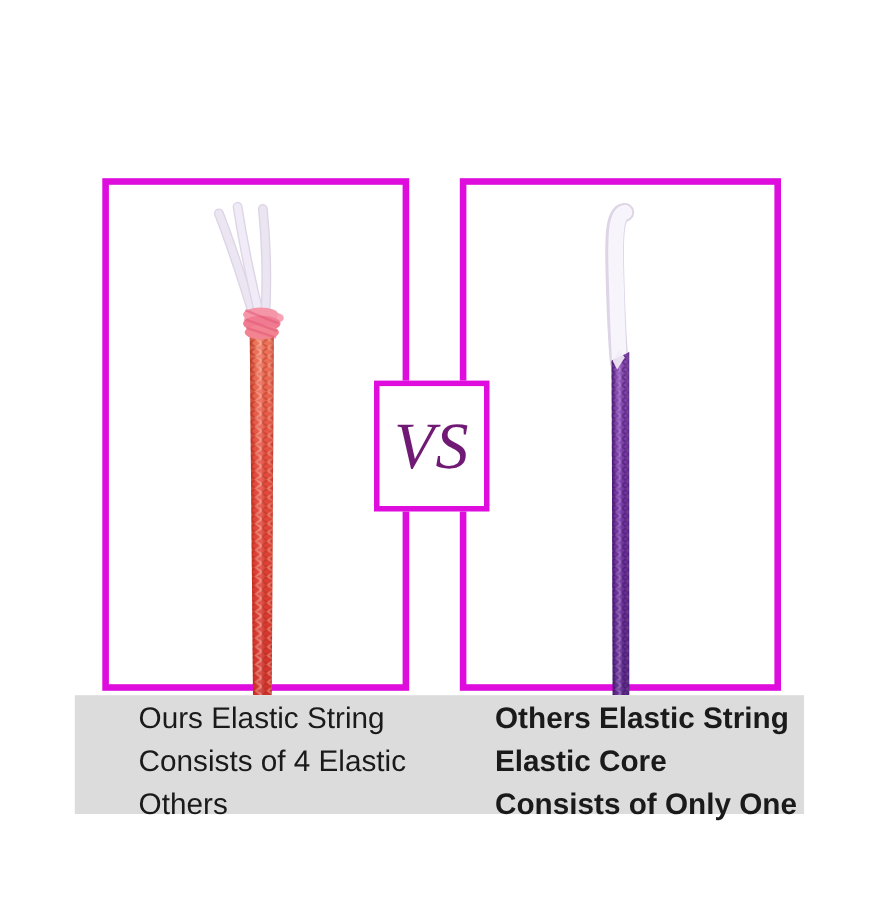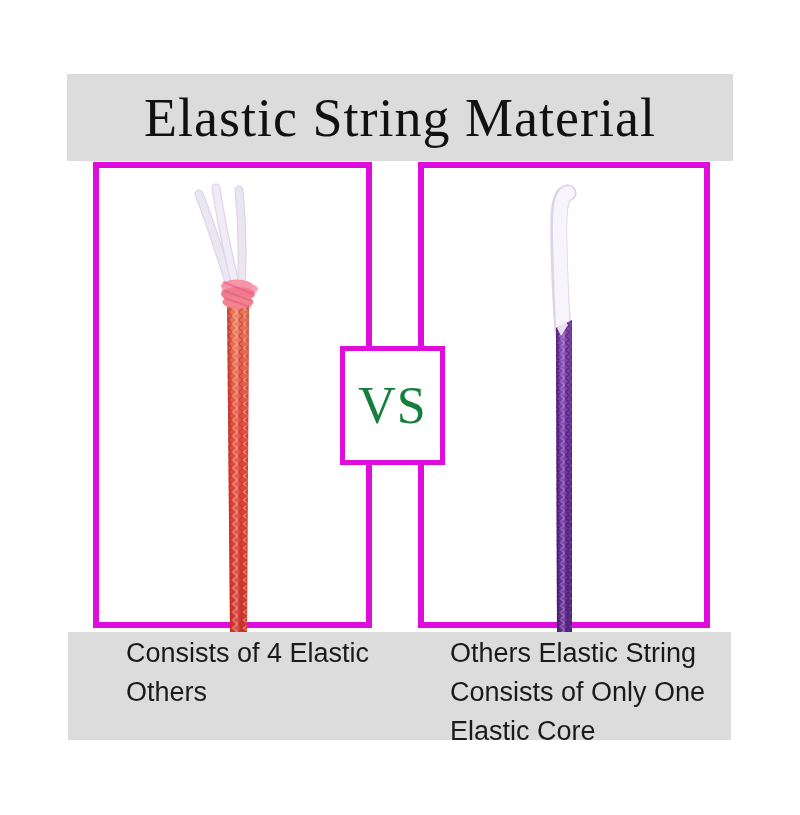--- a/index.html
+++ b/index.html
@@ -54,53 +54,51 @@
     left: 340px; top: 346px;
     width: 105px; height: 119px;
     background: #ffffff;
     border: 5px solid var(--frame-border, #de0dde);
     box-sizing: border-box;
     display: flex; align-items: center; justify-content: center;
     z-index: 6;
   }
   .vs-box .vs-label {
     font-family: "Liberation Serif", serif;
-    font-size: 52px;
-    color: #15803d;
+    font-size: 60px;
+    color: #701a75;
     letter-spacing: 1px;
+    font-style: italic;
   }
 
   
   .caption-panel {
     position: absolute;
     left: 68px; top: 632px;
     width: 663px; height: 108px;
     background: var(--caption-background, #dcdcdc);
     z-index: 5;
   }
   .caption {
     position: absolute;
     top: 2px;
     font-size: 27px;
     line-height: 39px;
     color: var(--caption-text, #1a1a1a);
     white-space: nowrap;
   }
   .caption.left  { left: 58px; }
-  .caption.right { left: 382px; }
+  .caption.right { left: 382px; font-weight: bold; }
   .caption .cap-line { display: block; }
 </style>
 </head>
 <body>
 
 <div id="stage">
 
-  <div class="banner">
-    <div class="title">Elastic String Material</div>
-  </div>
 
   <div class="frame left"></div>
 
   <div class="frame right"></div>
 
   <svg class="string-svg red" width="110" height="464" viewBox="0 0 110 464">
     <defs>
       <linearGradient id="redGrad" x1="0" y1="0" x2="0" y2="1">
         <stop offset="0" stop-color="#f0795c"></stop>
         <stop offset="0.35" stop-color="#e64e3e"></stop>
@@ -171,23 +169,24 @@
       <path d="M12,160 L18,150 L23,157 L16,168 Z" fill="#f2ecf6" opacity="0.9"></path>
     </g>
   </svg>
 
   <div class="vs-box">
     <span class="vs-label">VS</span>
   </div>
 
   <div class="caption-panel">
     <div class="caption left">
+      <span class="cap-line">Ours Elastic String</span>
       <span class="cap-line">Consists of 4 Elastic</span>
       <span class="cap-line">Others</span>
     </div>
     <div class="caption right">
       <span class="cap-line">Others Elastic String</span>
+      <span class="cap-line">Elastic Core</span>
       <span class="cap-line">Consists of Only One</span>
-      <span class="cap-line">Elastic Core</span>
     </div>
   </div>
 
 </div>
 
 </body></html>

